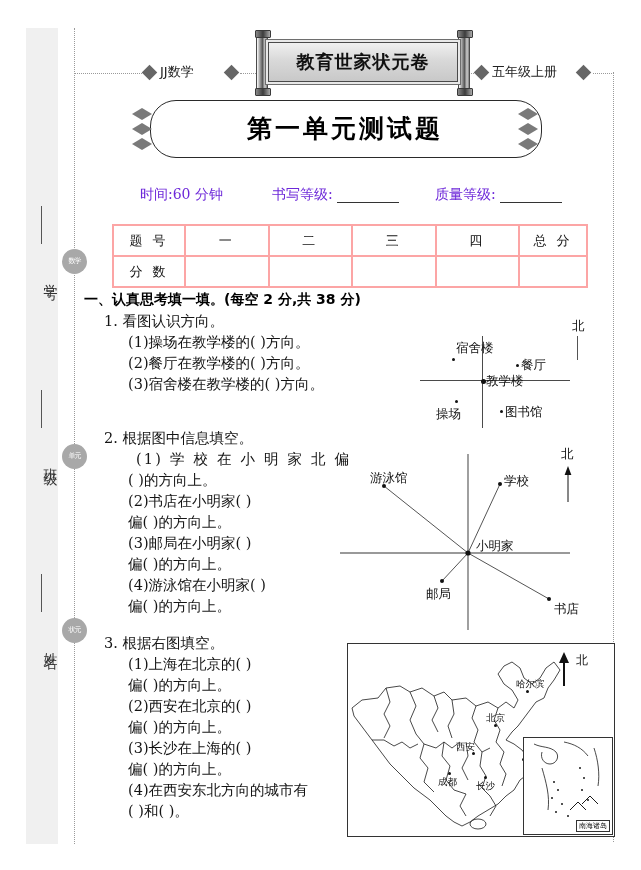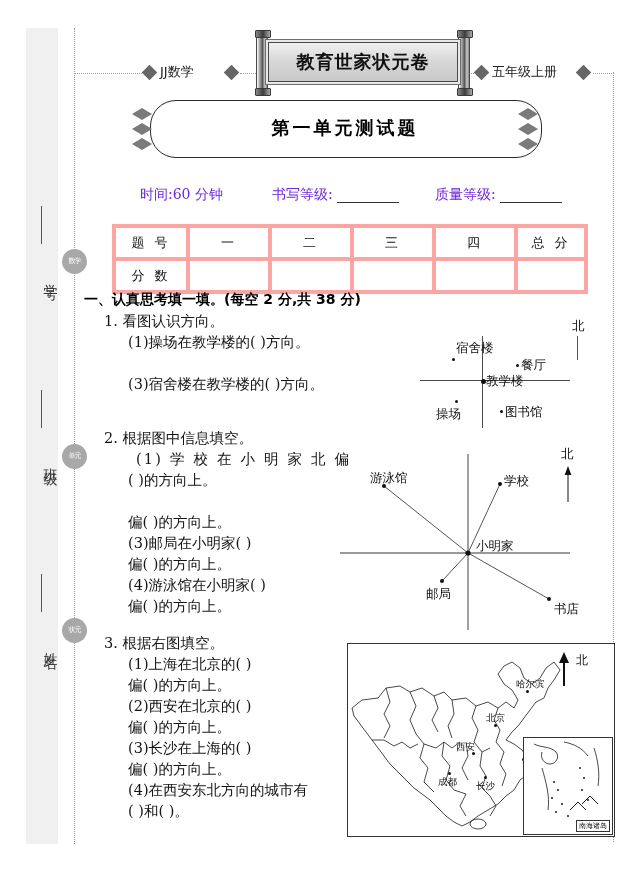--- a/index.html
+++ b/index.html
@@ -92,42 +92,42 @@
   .plate{
     position:absolute;left:150px;top:100px;width:390px;height:56px;
     border:1.6px solid #2a2a2a;
     border-radius:26px/26px;
     background:#fff;
   }
   .plate-title{
     position:absolute;left:150px;top:100px;width:390px;height:56px;
     display:flex;align-items:center;justify-content:center;
     font-family:"DejaVu Serif","Liberation Serif",serif;
-    font-weight:bold;font-size:18px;letter-spacing:3px;color:#000;
+    font-weight:bold;font-size:25px;letter-spacing:3px;color:#000;
   }
   .dia-stackL{position:absolute;left:132px;top:108px;}
   .dia-stackR{position:absolute;left:518px;top:108px;}
   .dia-big{width:20px;height:12px;background:#7a7a7a;
     clip-path:polygon(50% 0,100% 50%,50% 100%,0 50%);margin-bottom:3px;}
 
   
   .meta{
     position:absolute;left:140px;top:186px;width:460px;height:22px;
     font-size:14px;color:#6d28d9;
   }
   .meta span.m{position:absolute;white-space:nowrap;}
   .ul{display:inline-block;width:62px;border-bottom:1px solid #333;height:13px;}
 
   
   .tbl{
     position:absolute;left:112px;top:224px;width:476px;height:58px;
     border-collapse:collapse;
   }
   .tbl td{
-    border:4px solid #fca5a5;
+    border:2px solid #fca5a5;
     height:29px;
     text-align:center;
     font-size:13px;
     letter-spacing:3px;
     color:#111;
     padding:0;
   }
   .tbl td.hcell{width:70px;}
   .tbl td.last{width:66px;}
 
@@ -248,20 +248,21 @@
       <td></td>
       <td class="last"></td>
     </tr>
   </tbody>
     </table>
 
   <div class="sec-h">一、认真思考填一填。(每空 2 分,共 38 分)</div>
 
   <div class="q" style="left:104px;top:312px;">1. 看图认识方向。</div>
   <div class="q" style="left:128px;top:333px;">(1)操场在教学楼的(          )方向。</div>
+  <div class="q" style="left:128px;top:354px;">(2)餐厅在教学楼的(          )方向。</div>
   <div class="q" style="left:128px;top:375px;">(3)宿舍楼在教学楼的(          )方向。</div>
 
   <div class="d1">
     <div class="ax" style="left:0px;top:62px;width:150px;height:1px;"></div>
     <div class="ax" style="left:62px;top:18px;width:1px;height:92px;"></div>
     <div class="pt" style="left:61px;top:61px;width:5px;height:5px;"></div>
 
     <div class="lbl" style="left:12px;top:22px;margin-left:24px;">宿舍楼</div>
     <div class="pt" style="left:32px;top:40px;"></div>
 
@@ -276,20 +277,21 @@
     <div class="pt" style="left:80px;top:92px;"></div>
     <div class="lbl" style="left:85px;top:86px;">图书馆</div>
 
     <div class="lbl" style="left:152px;top:0px;">北</div>
     <div class="narrow-line" style="left:157px;top:18px;height:24px;"></div>
   </div>
 
   <div class="q" style="left:104px;top:429px;">2. 根据图中信息填空。</div>
   <div class="q jst" style="left:128px;top:450px;margin-left:8px;">(1) 学 校 在 小 明 家 北 偏</div>
   <div class="q" style="left:128px;top:471px;">(          )的方向上。</div>
+  <div class="q" style="left:128px;top:492px;">(2)书店在小明家(          )</div>
   <div class="q" style="left:128px;top:513px;">偏(          )的方向上。</div>
   <div class="q" style="left:128px;top:534px;">(3)邮局在小明家(          )</div>
   <div class="q" style="left:128px;top:555px;">偏(          )的方向上。</div>
   <div class="q" style="left:128px;top:576px;">(4)游泳馆在小明家(          )</div>
   <div class="q" style="left:128px;top:597px;">偏(          )的方向上。</div>
 
   <div class="d2">
     <svg width="280" height="190" viewBox="0 0 280 190">
       <line x1="0" y1="113" x2="230" y2="113" stroke="#777" stroke-width="1.4"></line>
       <line x1="128" y1="14" x2="128" y2="190" stroke="#777" stroke-width="1.4"></line>

